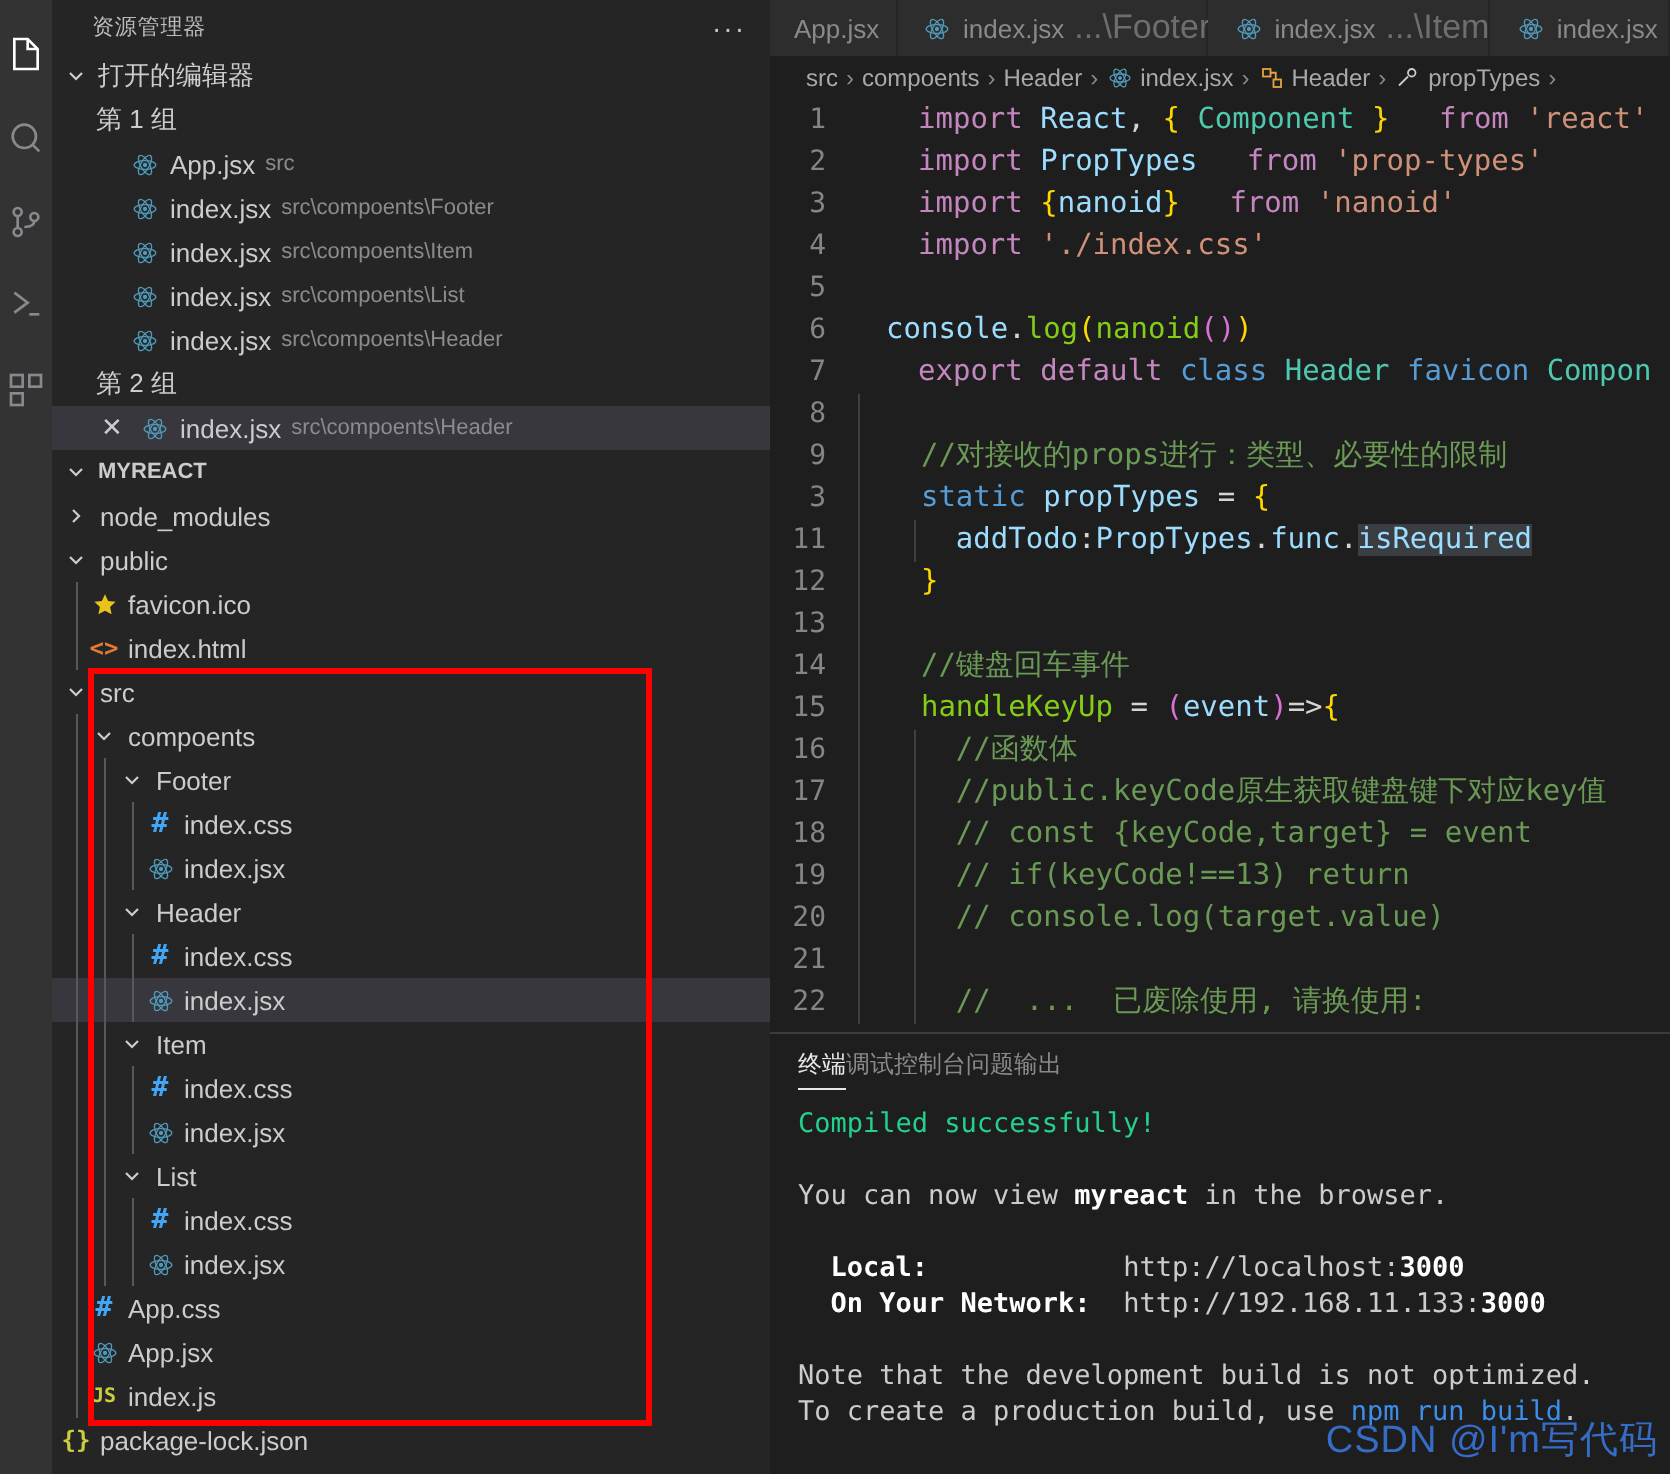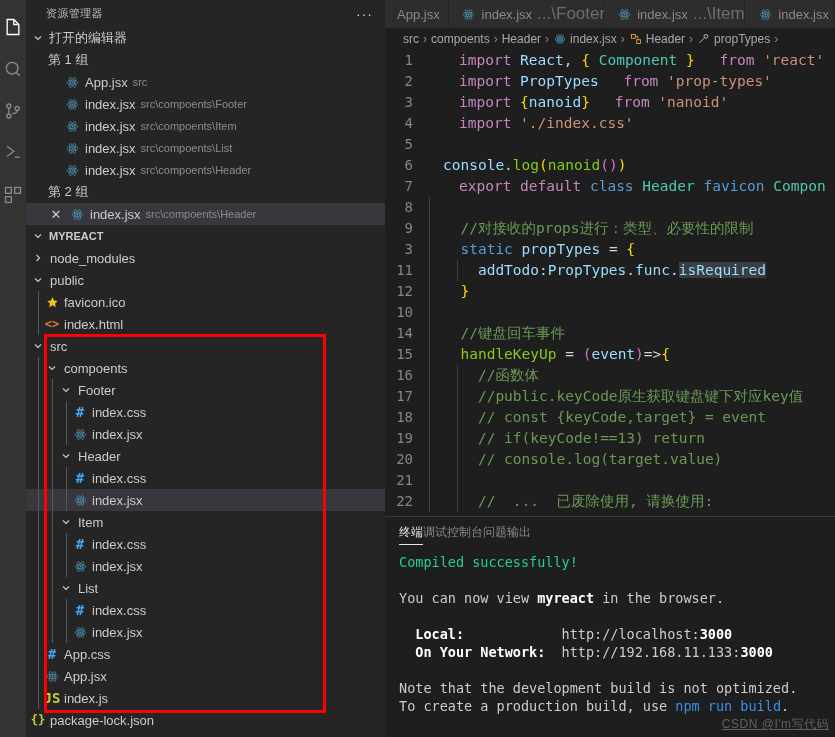--- a/index.html
+++ b/index.html
@@ -66,21 +66,21 @@
   .tree-row .indent-guide {
     position:absolute; top:0; bottom:0; width:1px; background:#585858;
   }
   .ico {
     width: 16px; height: 16px; flex: 0 0 16px;
     display: inline-flex; align-items: center; justify-content: center;
     font-size: 11px; font-weight: bold; font-family: "DejaVu Sans Mono", monospace;
   }
   .ico svg { display: block; }
   .ico-css { color: #42a5f5; font-size: 14px; }
-  .ico-js  { color: #cbcb41; font-size: 14px; text-align: center; }
+  .ico-js  { color: #cbcb41; font-size: 10px; text-align: center; }
   .ico-json{ color: #cbcb41; font-size: 12px; }
   .ico-html{ color: #e37933; font-size: 12px; }
 
   
   .red-box {
     position: absolute; border: 3px solid #fe0000; pointer-events: none;
     left: 18px; top: 334px; width: 282px; height: 379px;
   }
 
   
@@ -154,24 +154,23 @@
   .term {
     flex: 1 1 auto; padding: 6px 0 0 14px;
     font-family: "DejaVu Sans Mono", "Liberation Mono", monospace;
     font-size: 13.5px; line-height: 18px; color: #cccccc; white-space: pre;
   }
   .t-green { color: #23d18b; }
   .t-bold { font-weight: bold; color: #ffffff; }
   .t-link { color: #3b8eea; }
   .watermark {
     position: absolute; right: 6px; bottom: 4px;
-    font-size: 12px; color: #737373; opacity: .78;
+    font-size: 19px; color: #3b82f6; opacity: .78;
     font-family: "Liberation Sans", sans-serif; letter-spacing: .5px;
     pointer-events: none;
-    text-decoration: underline;
   }
 </style>
 </head>
 <body>
 
 <div id="app">
 
   <div class="activity-bar">
     <div class="act-icon active">
       <svg width="20" height="20" viewBox="0 0 24 24" fill="none" stroke="currentColor" stroke-width="1.6">
@@ -602,21 +601,21 @@
         <div class="code-line"><span class="ln">3</span><span class="cl"><span class="k-kw">import </span><span class="k-br1">{</span><span class="k-var">nanoid</span><span class="k-br1">}</span><span class="k-kw"> from </span><span class="k-str">'nanoid'</span></span></div>
         <div class="code-line"><span class="ln">4</span><span class="cl"><span class="k-kw">import </span><span class="k-str">'./index.css'</span></span></div>
         <div class="code-line"><span class="ln">5</span><span class="cl"></span></div>
         <div class="code-line"><span class="ln">6</span><span class="cl"><span class="k-var">console</span><span class="k-plain">.</span><span class="k-fn">log</span><span class="k-br1">(</span><span class="k-fn">nanoid</span><span class="k-br2">()</span><span class="k-br1">)</span></span></div>
         <div class="code-line"><span class="ln">7</span><span class="cl"><span class="k-kw">export default </span><span class="k-blue">class </span><span class="k-cls">Header</span><span class="k-blue"> favicon </span><span class="k-cls">Compon</span></span></div>
         <div class="code-line"><span class="ln">8</span><span class="cl ind1"></span></div>
         <div class="code-line"><span class="ln">9</span><span class="cl ind1"><span class="k-cmt">  //对接收的props进行：类型、必要性的限制</span></span></div>
         <div class="code-line"><span class="ln">3</span><span class="cl ind1"><span class="k-blue">  static </span><span class="k-var">propTypes</span><span class="k-plain"> = </span><span class="k-br1">{</span></span></div>
         <div class="code-line"><span class="ln">11</span><span class="cl ind1 ind2"><span class="k-var">    addTodo</span><span class="k-plain">:</span><span class="k-var">PropTypes</span><span class="k-plain">.</span><span class="k-var">func</span><span class="k-plain">.</span><span class="k-var sel-hl">isRequired</span></span></div>
         <div class="code-line"><span class="ln">12</span><span class="cl ind1"><span class="k-br1">  }</span></span></div>
-        <div class="code-line"><span class="ln">10</span><span class="cl ind1"></span></div>
+        <div class="code-line"><span class="ln">13</span><span class="cl ind1"></span></div>
         <div class="code-line"><span class="ln">14</span><span class="cl ind1"><span class="k-cmt">  //键盘回车事件</span></span></div>
         <div class="code-line"><span class="ln">15</span><span class="cl ind1"><span class="k-fn">  handleKeyUp</span><span class="k-plain"> = </span><span class="k-br2">(</span><span class="k-var">event</span><span class="k-br2">)</span><span class="k-plain">=&gt;</span><span class="k-br1">{</span></span></div>
         <div class="code-line"><span class="ln">16</span><span class="cl ind1 ind2"><span class="k-cmt">    //函数体</span></span></div>
         <div class="code-line"><span class="ln">17</span><span class="cl ind1 ind2"><span class="k-cmt">    //public.keyCode原生获取键盘键下对应key值</span></span></div>
         <div class="code-line"><span class="ln">18</span><span class="cl ind1 ind2"><span class="k-cmt">    // const {keyCode,target} = event</span></span></div>
         <div class="code-line"><span class="ln">19</span><span class="cl ind1 ind2"><span class="k-cmt">    // if(keyCode!==13) return</span></span></div>
         <div class="code-line"><span class="ln">20</span><span class="cl ind1 ind2"><span class="k-cmt">    // console.log(target.value)</span></span></div>
         <div class="code-line"><span class="ln">21</span><span class="cl ind1 ind2"></span></div>
         <div class="code-line"><span class="ln">22</span><span class="cl ind1 ind2"><span class="k-cmt">    //  ...  已废除使用, 请换使用:</span></span></div>
       </div>

